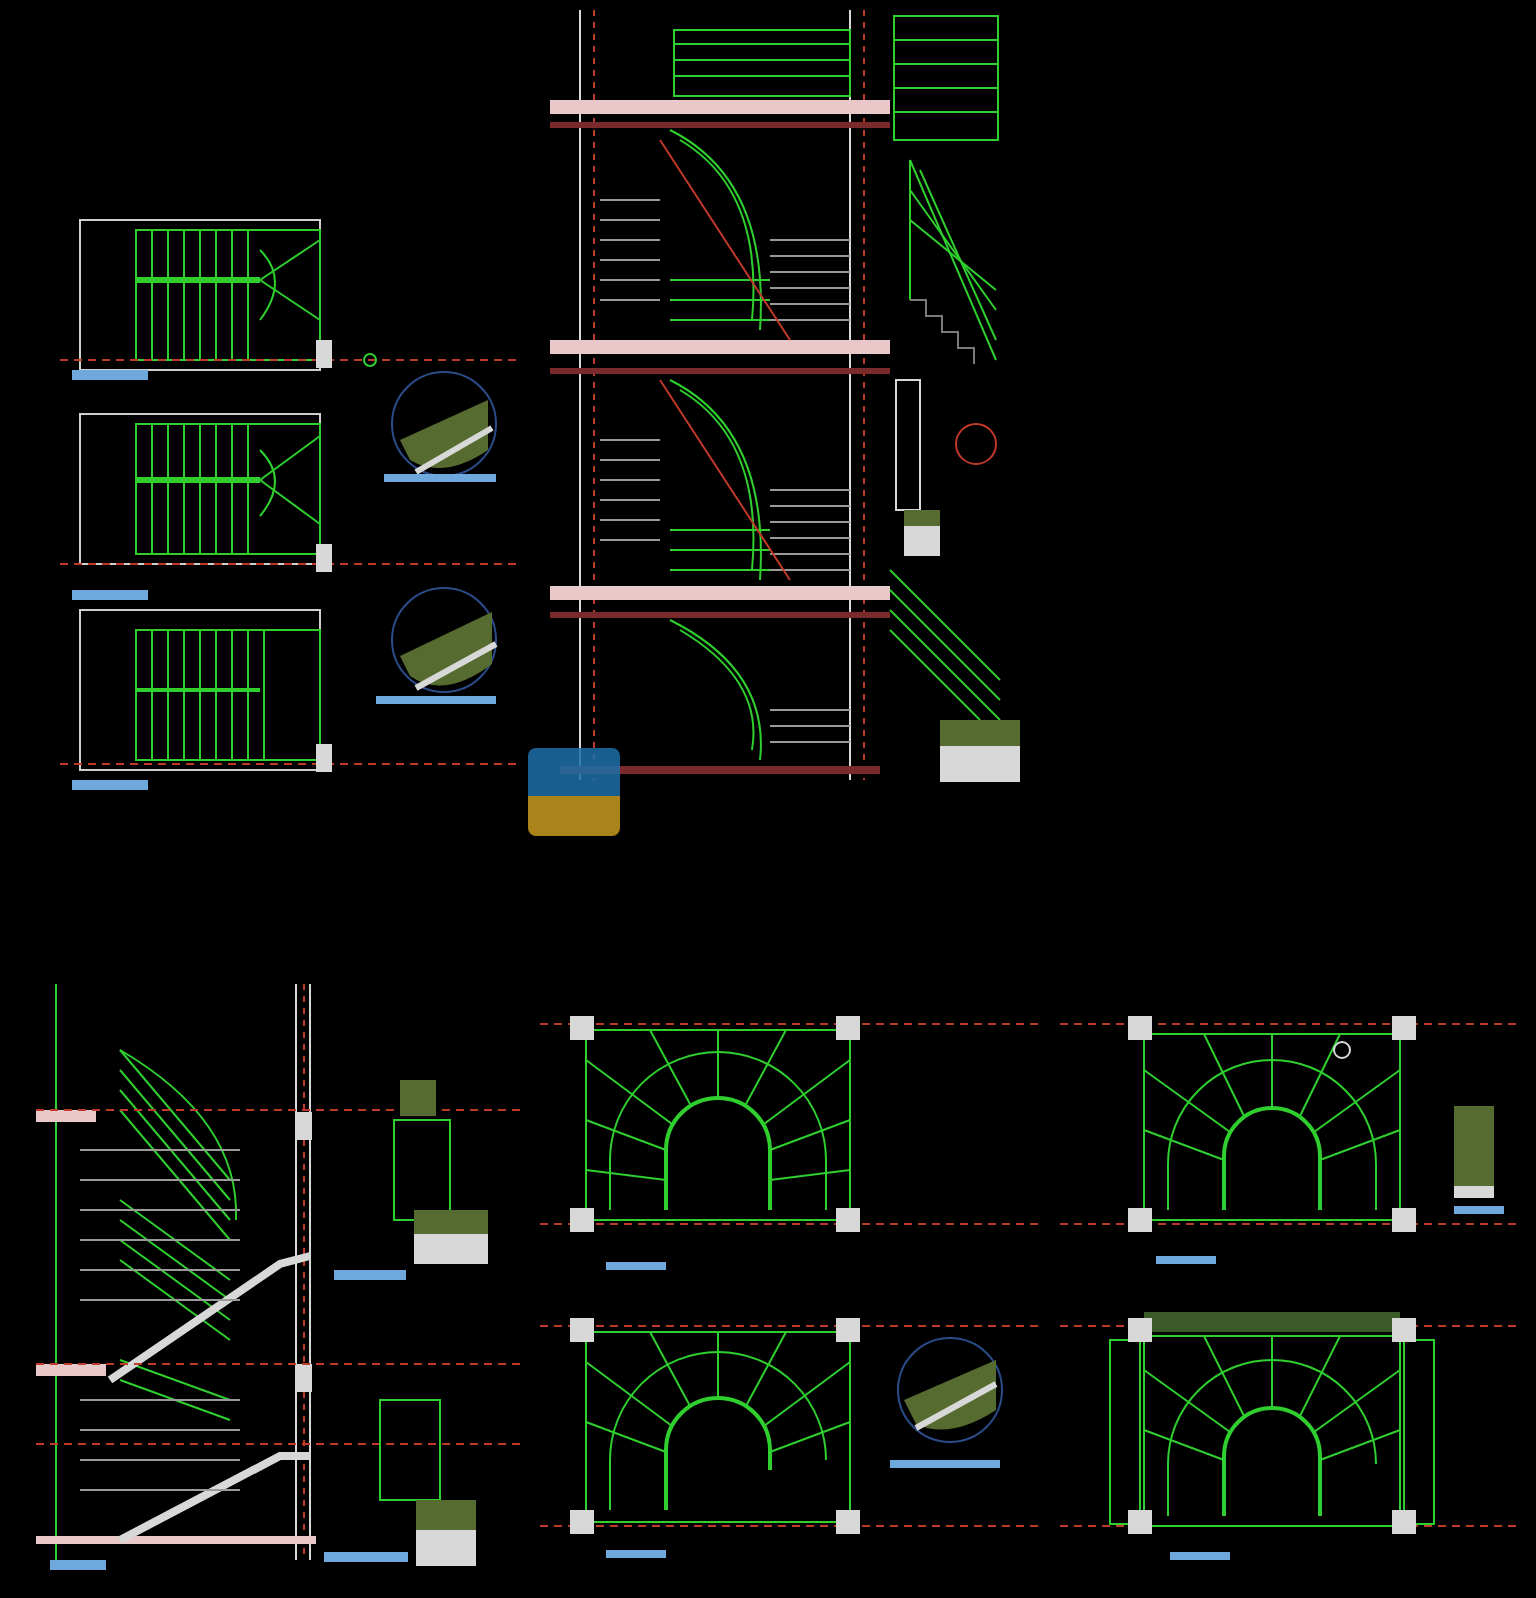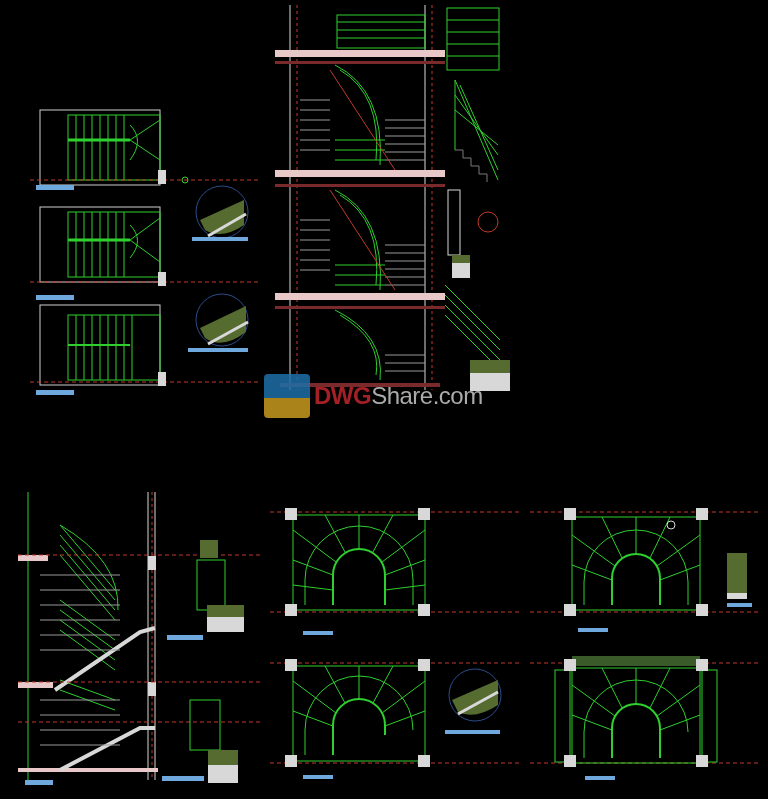--- a/index.html
+++ b/index.html
@@ -345,16 +345,13 @@
       <line x1="657" y1="716" x2="700" y2="685"></line>
         <line x1="612" y1="730" x2="572" y2="715"></line>
       <line x1="660" y1="730" x2="700" y2="715"></line>
     </g>
     <rect x="585" y="776" width="30" height="4" fill="#6fa8dc"></rect>
   </g>
 </svg>
 
 <div class="wm">
   <div class="wm-logo"></div>
-  <div class="wm-text">
-    <span class="wm-dwg">DWG</span><span class="wm-share">Share.com</span>
-  </div>
 </div>
 
 </body></html>

